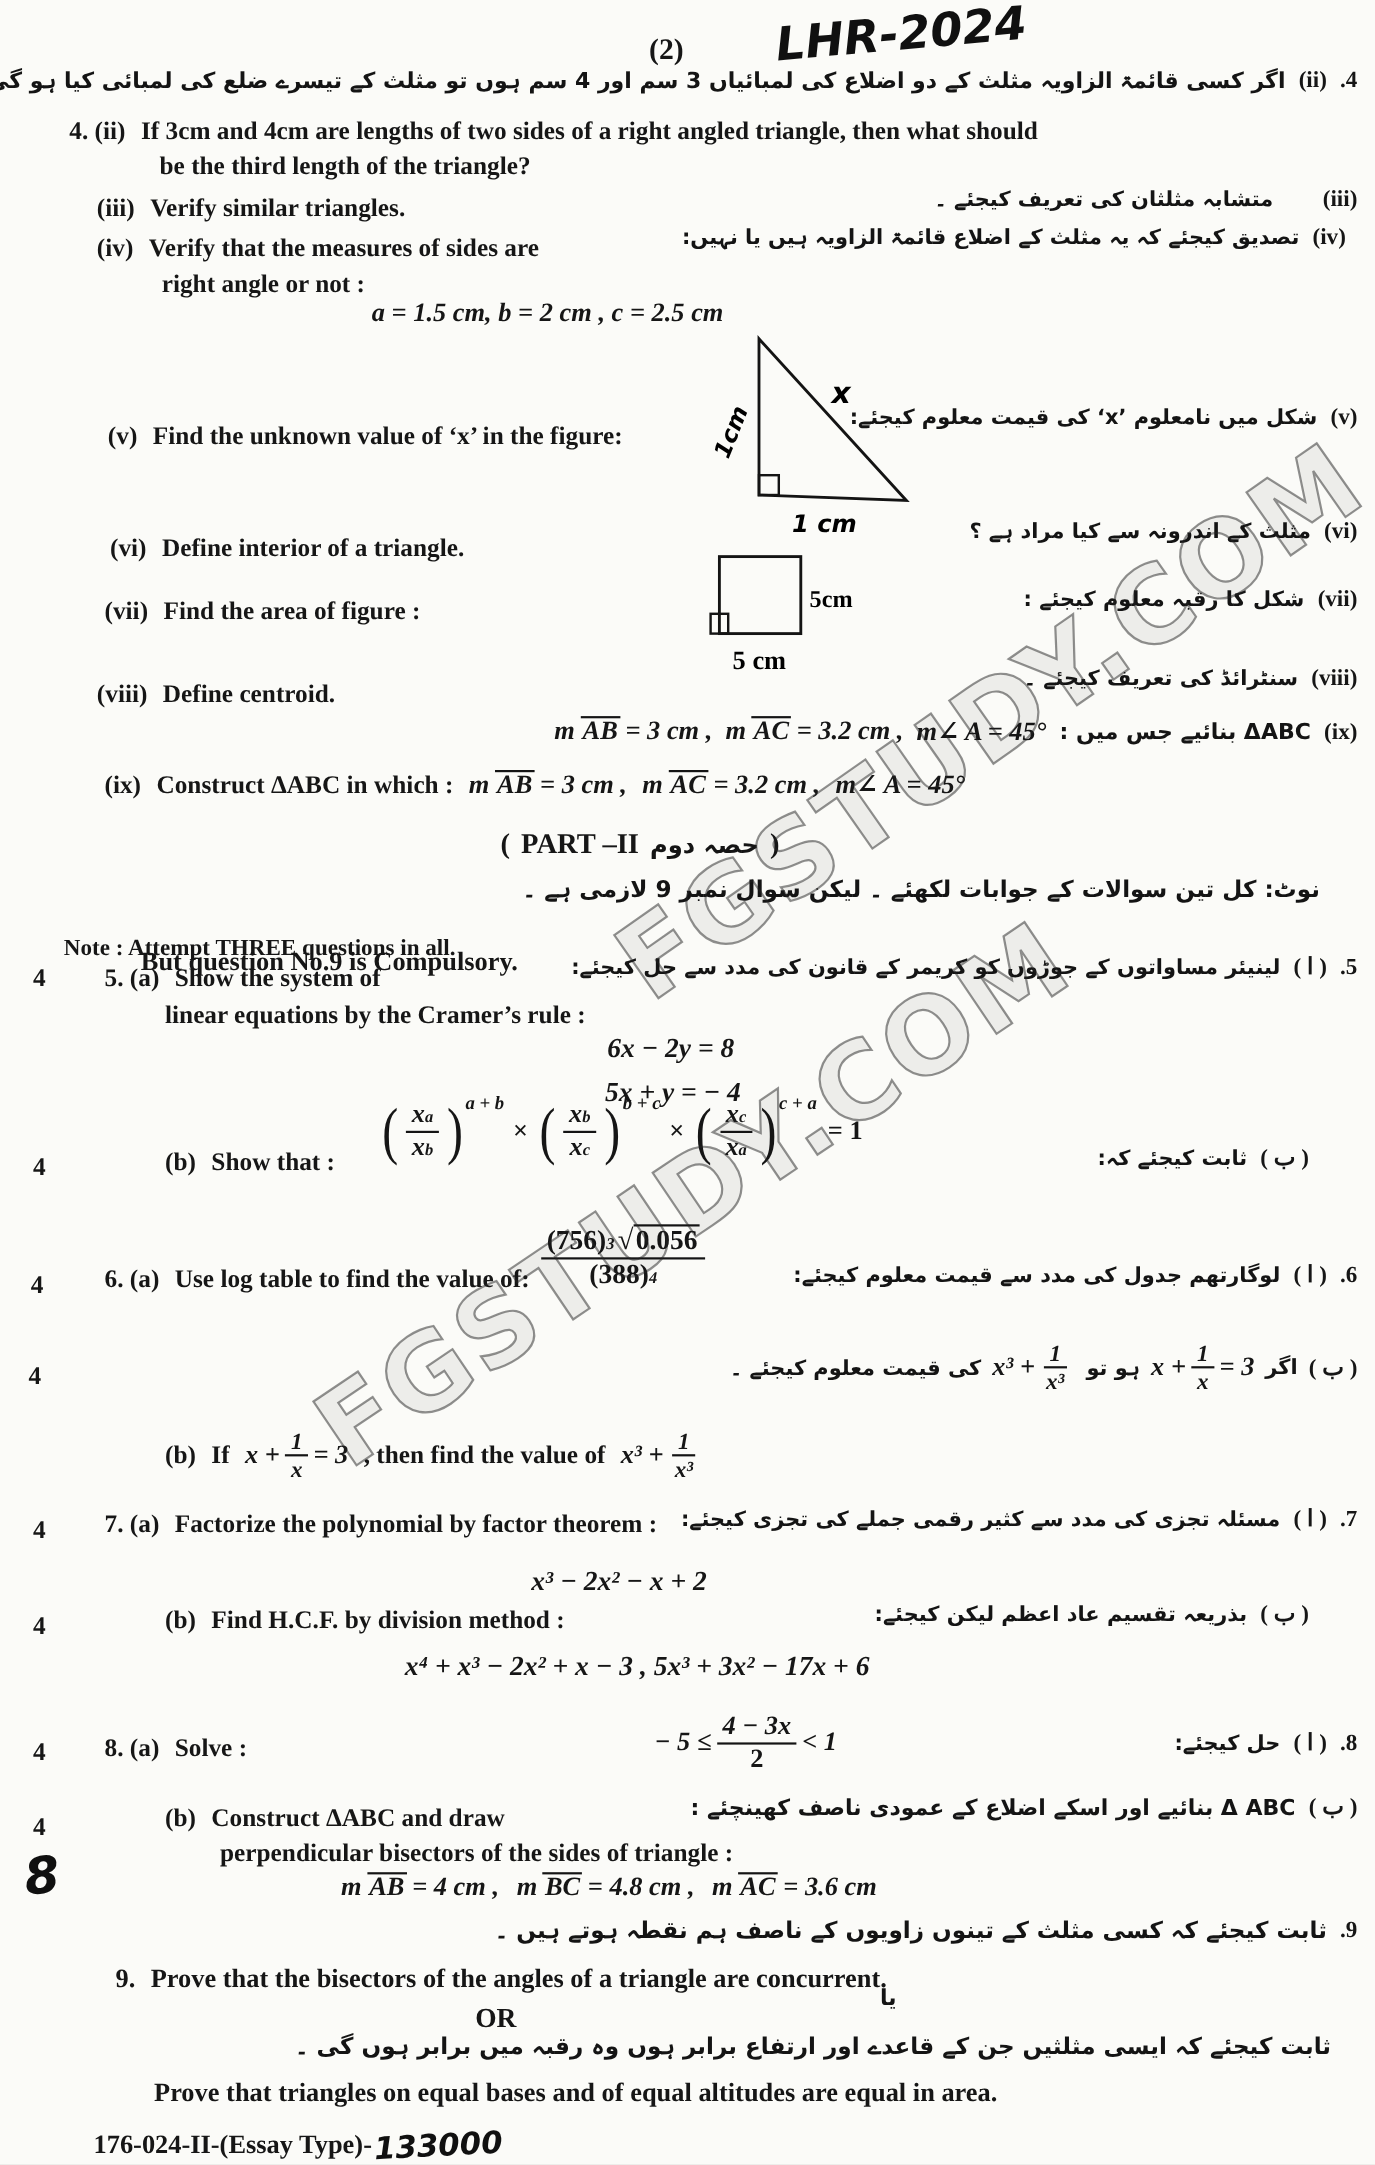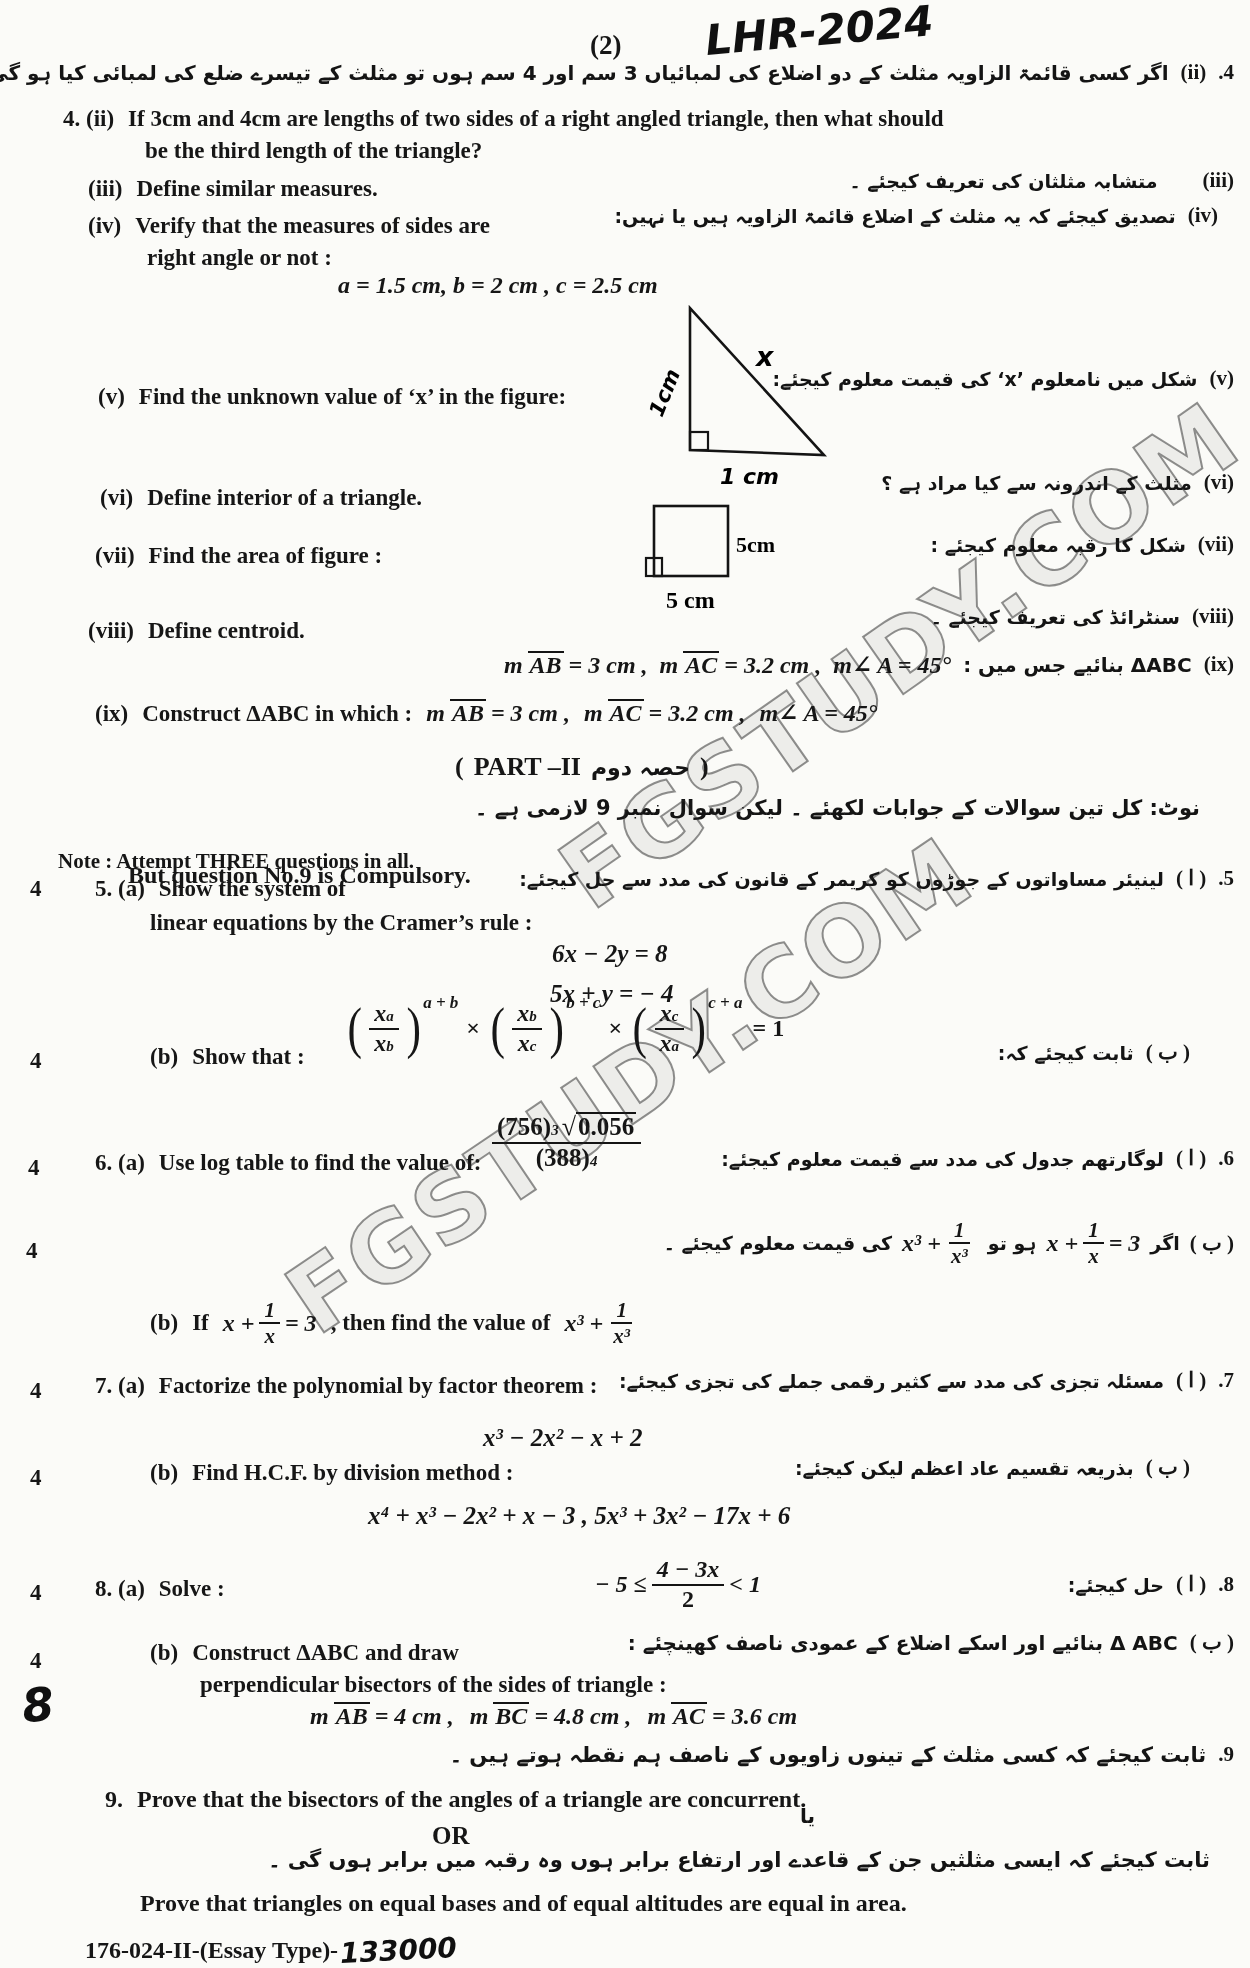--- a/index.html
+++ b/index.html
@@ -68,24 +68,24 @@
     <span class="en">If 3cm and 4cm are lengths of two sides of a right angled triangle, then what should</span>
   </div>
   <div class="abs en" style="left:145px;top:138px;">be the third length of the triangle?</div>
 
   <div class="u-row" style="left:700px;right:16px;top:168px;gap:45px;">
     <span class="urdu">متشابہ مثلثان کی تعریف کیجئے ۔</span>
     <span class="lat">(iii)</span>
   </div>
   <div class="row" style="left:88px;top:176px;">
     <span class="en">(iii)</span>
-    <span class="en">Define similar measures.</span>
-  </div>
-
-  <div class="u-row" style="left:620px;right:32px;top:203px;">
+    <span class="en">Verify similar triangles.</span>
+  </div>
+
+  <div class="u-row" style="left:620px;right:32px;top:203px;justify-content:space-between;">
     <span class="urdu">تصدیق کیجئے کہ یہ مثلث کے اضلاع قائمۃ الزاویہ ہیں یا نہیں:</span>
     <span class="lat">(iv)</span>
   </div>
   <div class="row" style="left:88px;top:213px;">
     <span class="en">(iv)</span>
     <span class="en">Verify that the measures of sides are</span>
   </div>
   <div class="abs en" style="left:147px;top:245px;">right angle or not  :</div>
   <div class="abs math" style="left:338px;top:272px;">a = 1.5  cm,  b = 2 cm ,  c = 2.5 cm</div>
 

